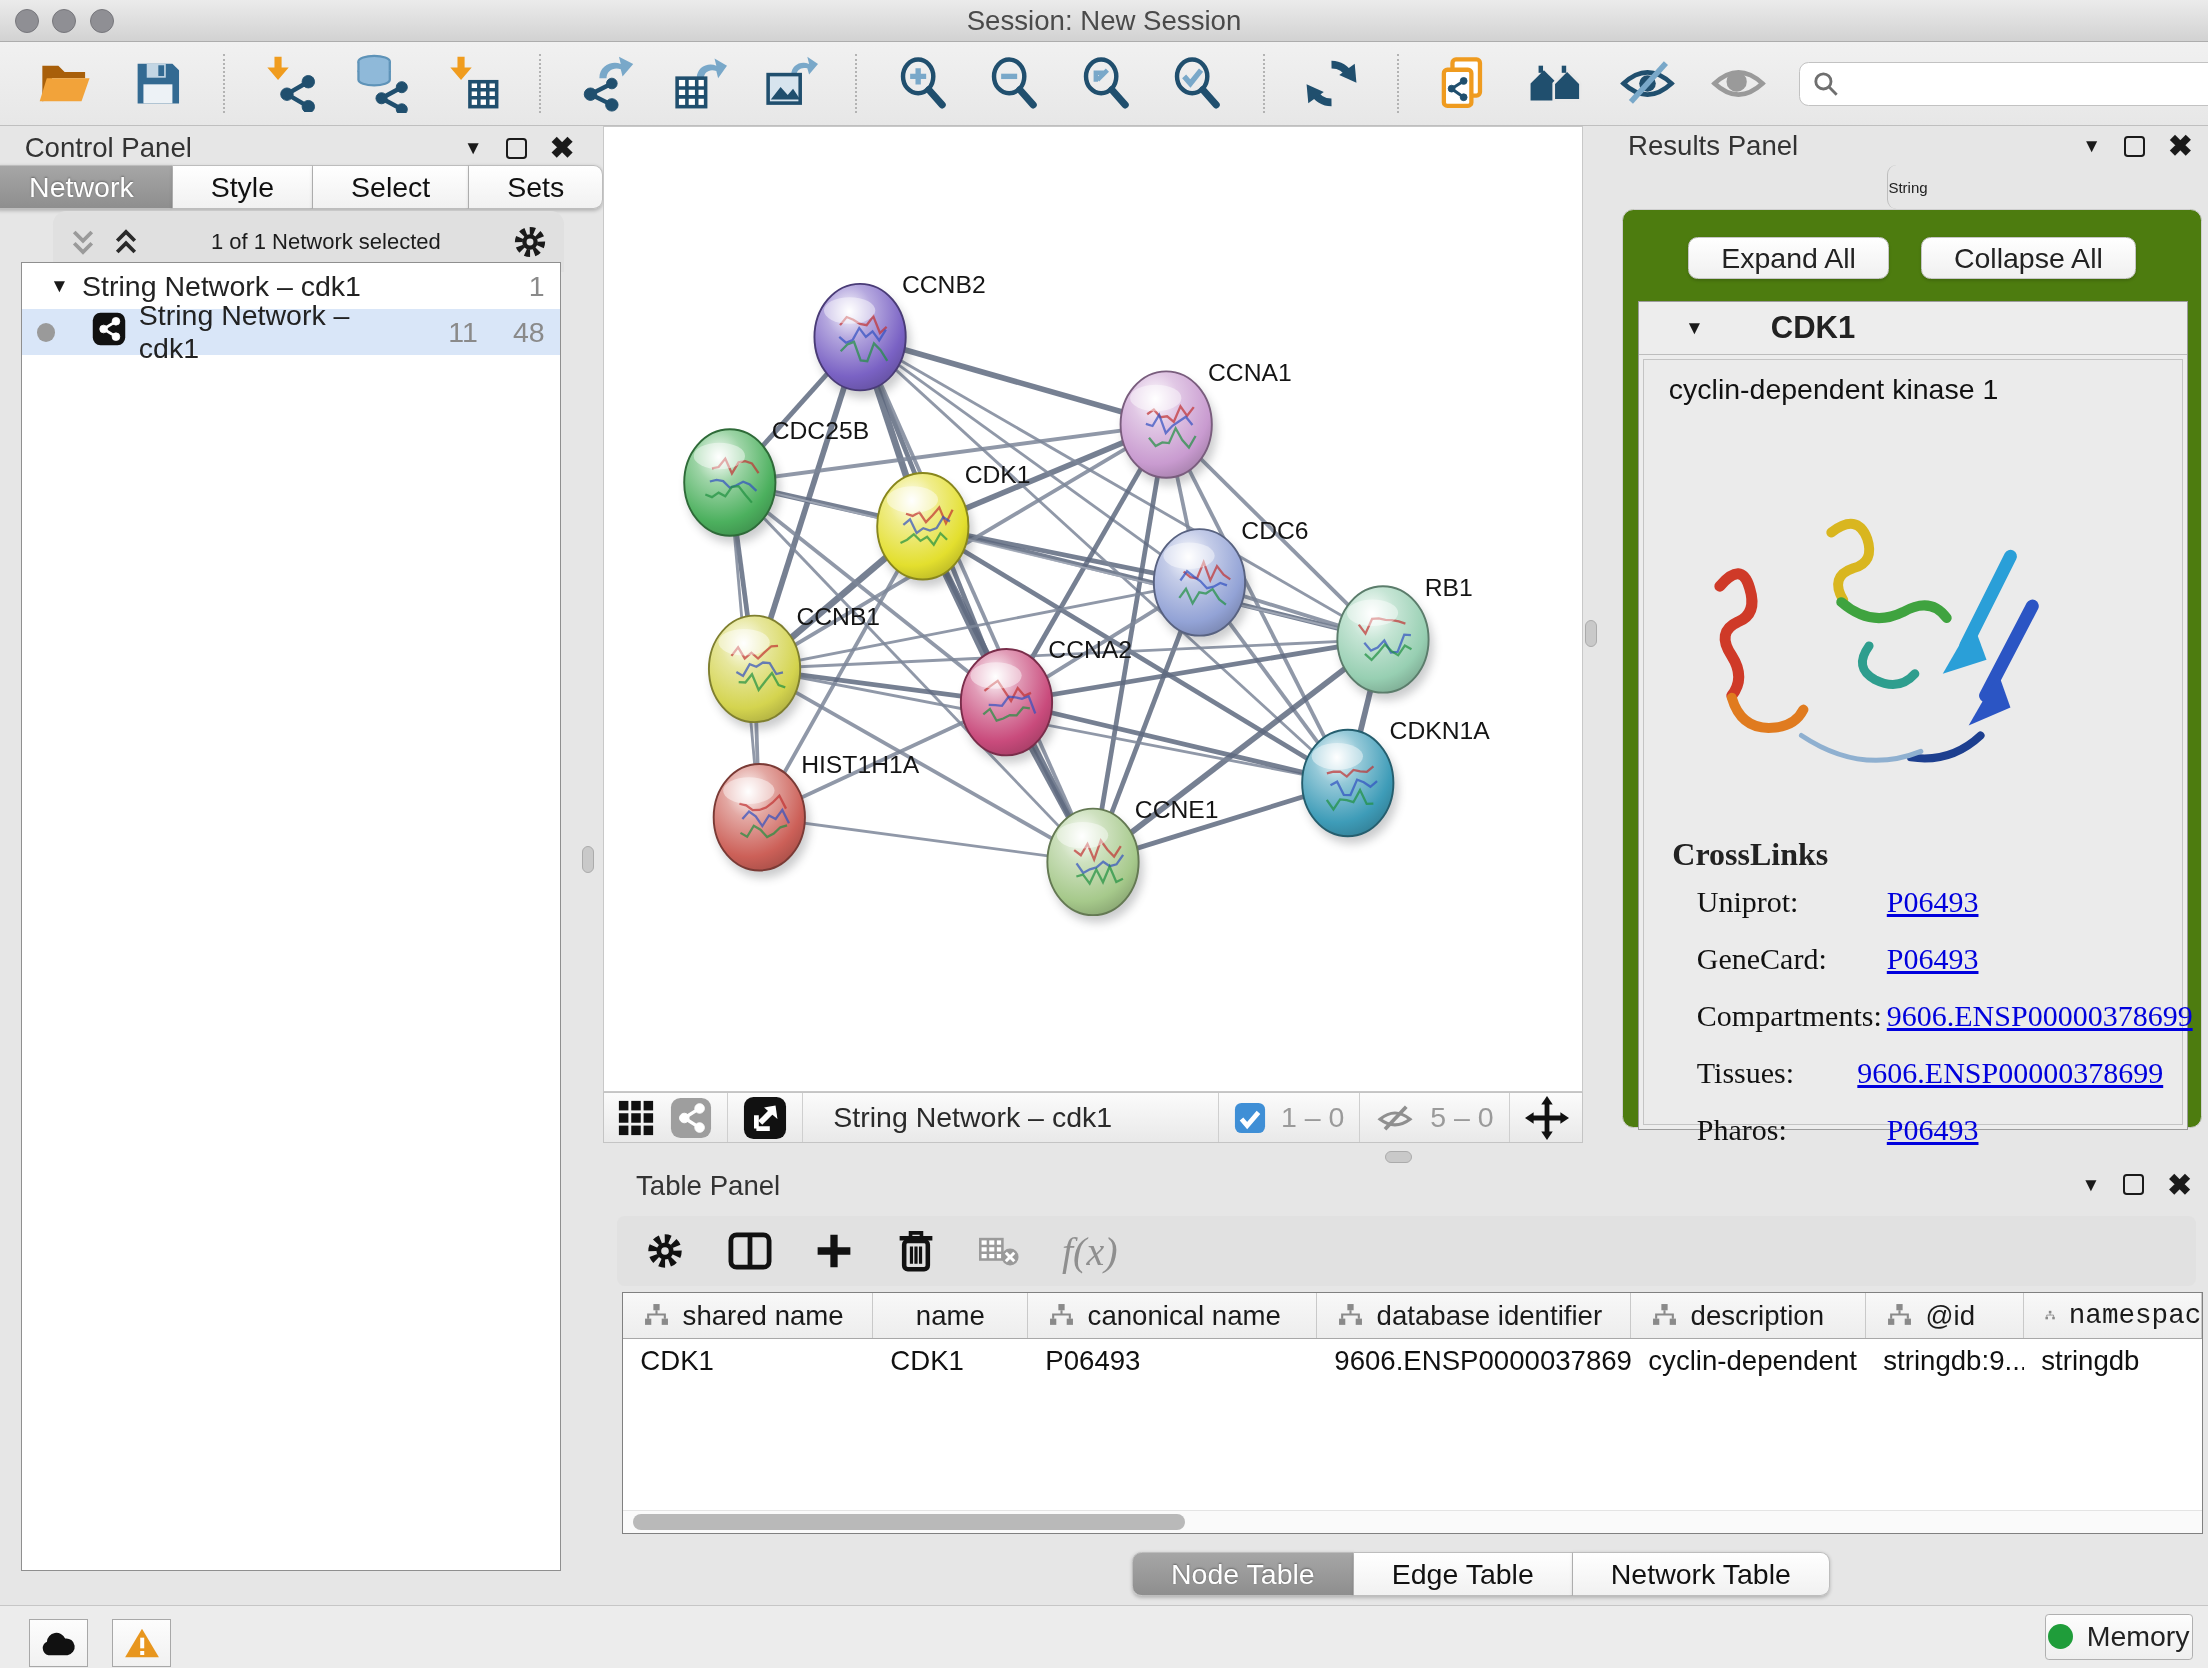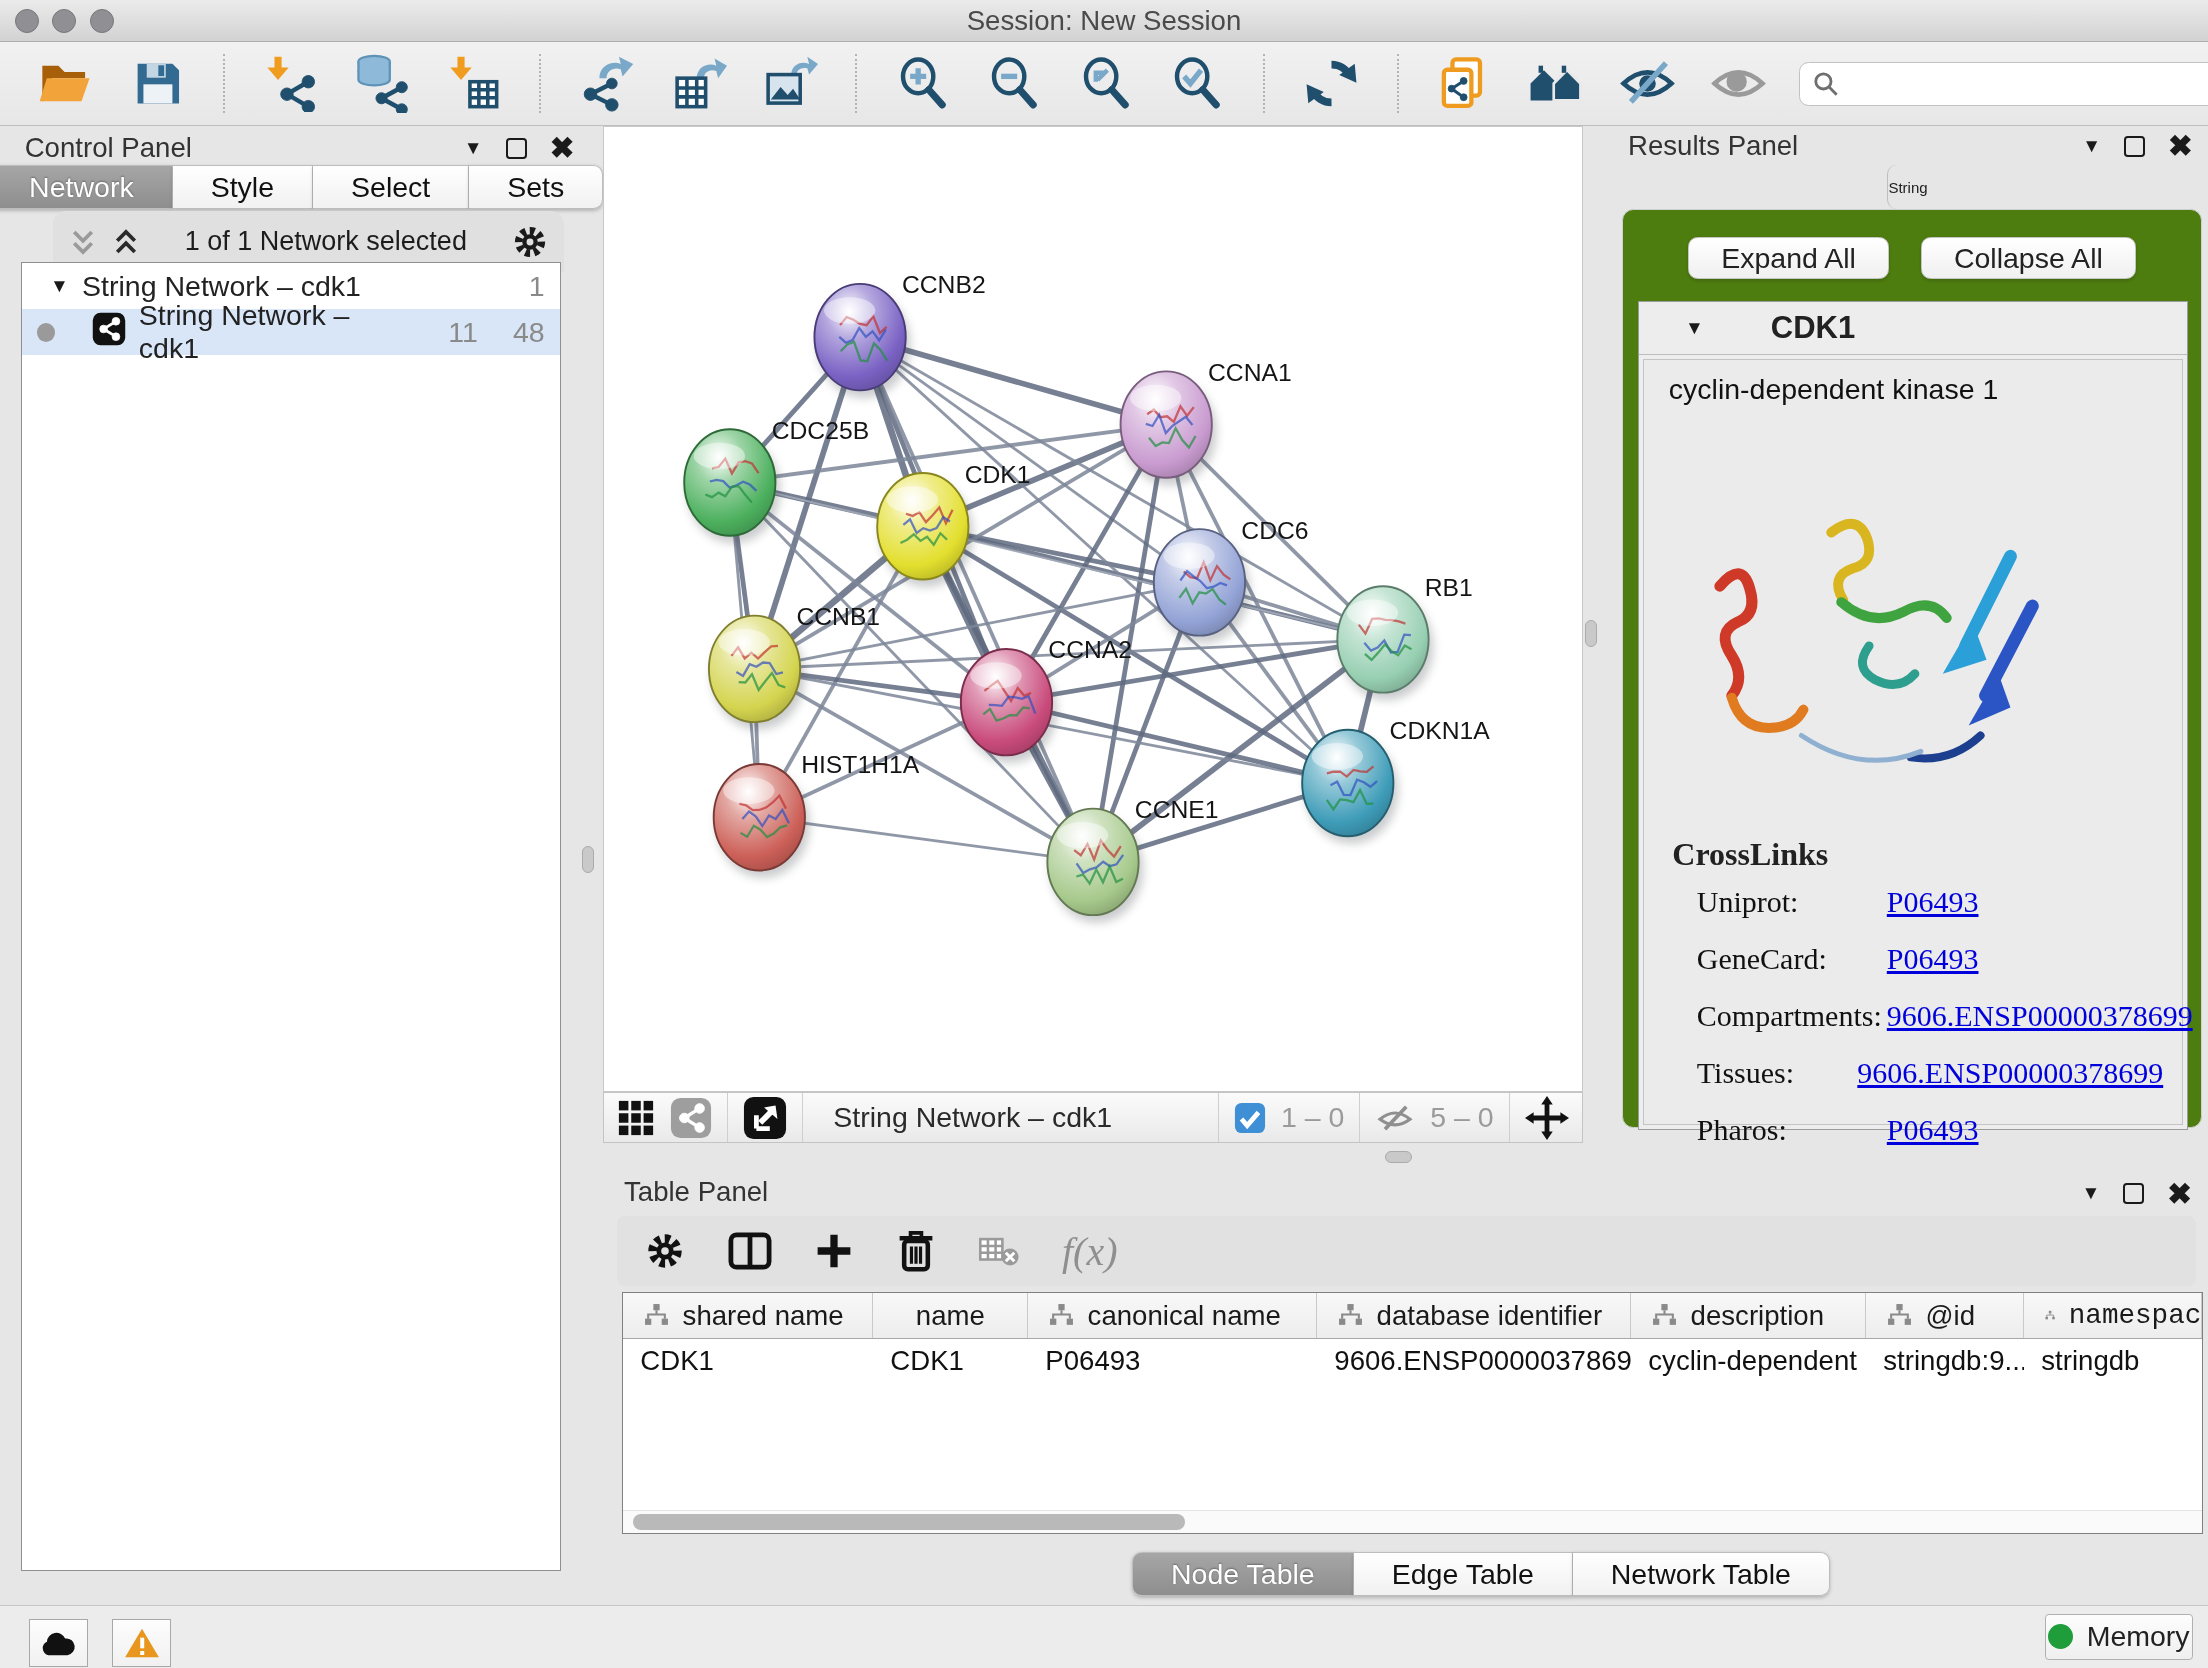--- a/index.html
+++ b/index.html
@@ -28,21 +28,21 @@
 .seg .tab{height:44px;padding:0 38px;display:flex;align-items:center;font-size:28.5px;background:linear-gradient(#ffffff,#f1f1f1);border:1px solid #bdbdbd;border-left:none;color:#111;box-shadow:0 1.9px 3.8px rgba(0,0,0,.22)}
 .seg .tab:first-child{border-left:1px solid #bdbdbd;border-radius:9.5px 0 0 9.5px}
 .seg .tab:last-child{border-radius:0 9.5px 9.5px 0}
 .seg .tab.sel{background:linear-gradient(#a6a6a6,#8e8e8e);color:#fff;text-shadow:0 -1px 1.9px rgba(0,0,0,.35)}
 .tab.lone{border-radius:9.5px !important;border-left:1px solid #bdbdbd !important}
 
 #control-panel{left:5.7px;top:129px;width:582px;height:1472px}
 #cp-head{position:absolute;left:0;top:0;right:0;height:38px;display:flex;align-items:center;justify-content:space-between;padding:0 13.3px 0 19px}
 #cp-tabs{position:absolute;top:36px;left:0;right:0;display:flex;justify-content:center}
 #cp-strip{position:absolute;left:47px;top:82px;width:511px;height:61px;background:#e0e0e0;border-radius:13.3px 13.3px 0 0;display:flex;align-items:center;padding:0 15px;gap:13.3px}
-#cp-sel-status{flex:1;text-align:center;font-size:27px;color:#1c1c1c}
+#cp-sel-status{flex:1;text-align:center;font-size:22px;color:#1c1c1c}
 #tree-box{position:absolute;left:15px;top:133px;width:540px;height:1309px;background:#fff;border:1.9px solid #8f8f8f}
 .tree-row{height:46px;display:flex;align-items:center;font-size:28.5px;gap:13.3px;padding:0 15px}
 .tree-row.sel{background:#d9e6f8}
 .t-caret{font-size:19px;color:#1a1a1a;margin-left:13.3px}
 .t-dot{width:19px;height:19px;border-radius:50%;background:#9a9a9a}
 .t-count{color:#8a8a8a;margin-left:auto}
 .t-count2{color:#8a8a8a;width:55px;text-align:right}
 
 #net-canvas{left:603px;top:126px;width:980px;height:966px;background:#fff;border:1px solid #c8c8c8}
 #net-toolbar{left:603px;top:1092px;width:980px;height:51px;background:linear-gradient(#fbfbfb,#e9e9e9);border:1px solid #c4c4c4;display:flex;align-items:center;padding:0 13.3px;gap:15px}
@@ -62,21 +62,21 @@
 #cdk-head .gene{font-size:31px;font-weight:bold}
 #cdk-sub{position:absolute;left:3.8px;right:3.8px;top:57px;bottom:3.8px;background:#ebebeb;border:1px solid #c4c4c4}
 #gene-desc{position:absolute;left:25px;top:13.3px;font-size:28.5px;color:#111}
 #protein-svg{position:absolute;left:38px;top:76px}
 #xl-title{position:absolute;left:28.5px;top:476px;font-family:"Liberation Serif",serif;font-size:32px;font-weight:bold}
 .cl-row{position:absolute;left:53px;right:19px;height:55px;font-family:"Liberation Serif",serif;font-size:30px;display:flex}
 .cl-label{width:158px;color:#111}
 .cl-val{color:#0000dd;text-decoration:underline;margin-left:32px}
 
 #table-panel{left:609px;top:1170px;width:1600px;height:430px}
-#tp-head{position:absolute;left:0;top:0;right:5.7px;height:38px;display:flex;align-items:flex-end;justify-content:space-between;padding:0 11.4px 0 15px}
+#tp-head{position:absolute;left:12px;top:0;right:5.7px;height:38px;display:flex;align-items:flex-start;justify-content:space-between;padding:0 11.4px 0 15px}
 #tp-toolbar{position:absolute;left:8px;top:46px;width:1579px;height:70px;background:#e1e1e1;border-radius:7.6px;display:flex;align-items:center;gap:42px;padding:0 27px}
 #fx-label{font-family:"Liberation Serif",serif;font-style:italic;font-size:40px;color:#8f8f8f}
 #table-box{position:absolute;left:13.3px;top:122px;width:1581px;height:242px;border:1.9px solid #808080;background:#fff;overflow:hidden}
 #thead{display:flex;height:46px;background:linear-gradient(#f8f8f8,#ededed);border-bottom:1.9px solid #a8a8a8}
 .th{display:flex;align-items:center;gap:13.3px;padding-left:21px;font-size:27.6px;color:#1a1a1a;border-right:1.9px solid #c9c9c9;flex:0 0 auto;overflow:hidden;white-space:nowrap}
 .th.center{justify-content:center;padding-left:0}
 .trow{display:flex;height:44px}
 .td{display:flex;align-items:center;padding-left:17px;font-size:27.6px;color:#111;flex:0 0 auto;overflow:hidden;white-space:nowrap}
 #hscroll{position:absolute;left:0;right:0;bottom:0;height:23px;background:#fafafa;border-top:1px solid #e4e4e4}
 #hthumb{position:absolute;left:9.5px;top:2.9px;width:552px;height:16px;border-radius:8.6px;background:#b9b9b9}

